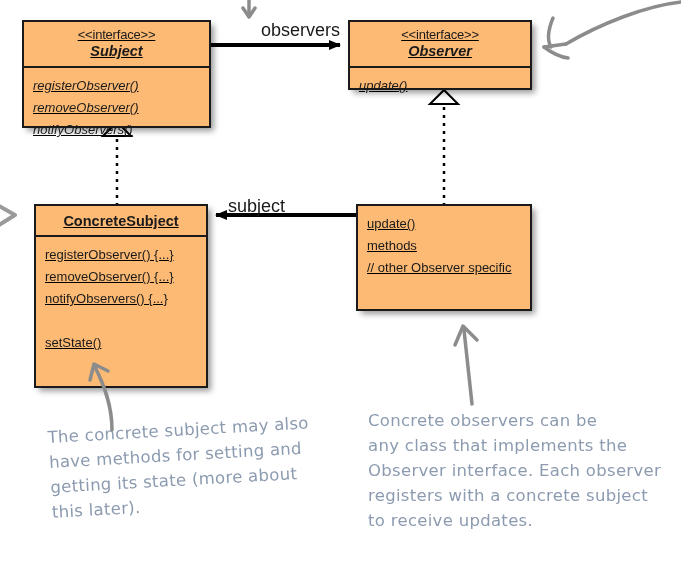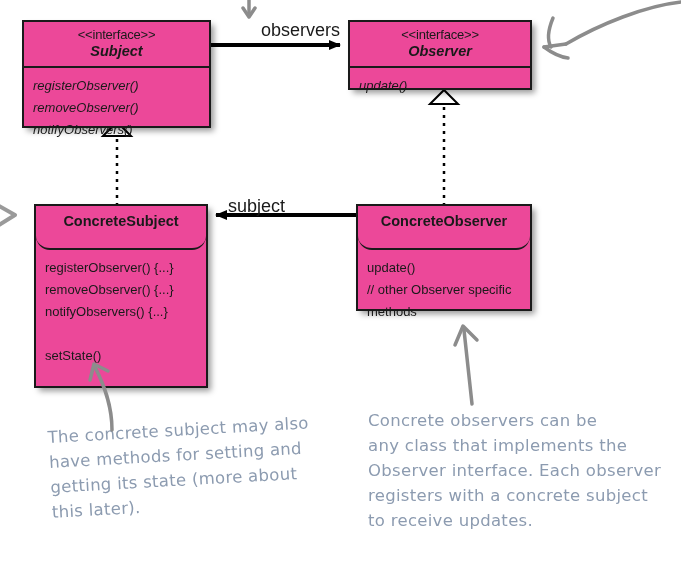--- a/index.html
+++ b/index.html
@@ -15,25 +15,26 @@
     position: relative;
     width: 681px;
     height: 563px;
     background: #ffffff;
     overflow: hidden;
   }
 
   
   .uml-box {
     position: absolute;
-    background: #ec4899;
+    background: #fdba74;
     border: 2px solid #1a1a1a;
     box-sizing: border-box;
     box-shadow: 4px 4px 6px -1px rgba(0,0,0,0.40);
     z-index: 5;
+    text-decoration: underline;
   }
   .uml-header {
     border-bottom: 2px solid #1a1a1a;
     text-align: center;
     padding: 5px 4px 6px 4px;
     box-sizing: border-box;
   }
   .uml-stereotype {
     display: block;
     font-size: 13px;
@@ -44,22 +45,21 @@
   .uml-name {
     display: block;
     font-size: 14.5px;
     font-weight: bold;
     color: #1a1a1a;
     line-height: 18px;
   }
   .uml-name.italic { font-style: italic; }
   .uml-name.plain  { font-style: normal; }
   .uml-header.name-only {
-    padding: 6px 4px 18px 4px;
-    border-radius: 14px;
+    padding: 6px 4px 5px 4px;
   }
   .uml-body {
     padding: 7px 16px 7px 0;
     box-sizing: border-box;
   }
   .uml-op {
     font-size: 13px;
     color: #1a1a1a;
     line-height: 22px;
     padding-left: 9px;
@@ -179,27 +179,24 @@
     <div class="uml-body">
       <div class="uml-op plain">registerObserver() {...}</div>
       <div class="uml-op plain">removeObserver() {...}</div>
       <div class="uml-op plain">notifyObservers() {...}</div>
       <div class="uml-op spacer"></div>
       <div class="uml-op plain">setState()</div>
     </div>
   </div>
 
   <div class="uml-box" style="left:356px; top:204px; width:176px; height:107px;">
-    <div class="uml-header name-only">
-      <span class="uml-name plain">ConcreteObserver</span>
-    </div>
     <div class="uml-body">
       <div class="uml-op plain">update()</div>
+      <div class="uml-op plain">methods</div>
       <div class="uml-op plain">// other Observer specific</div>
-      <div class="uml-op plain">methods</div>
     </div>
   </div>
 
   <div class="assoc-label" style="left:261px; top:20px;">observers</div>
 
   <div class="assoc-label" style="left:228px; top:196px;">subject</div>
 
   <svg class="edge-layer over" viewBox="0 0 681 563" xmlns="http://www.w3.org/2000/svg">
 
     <g>

